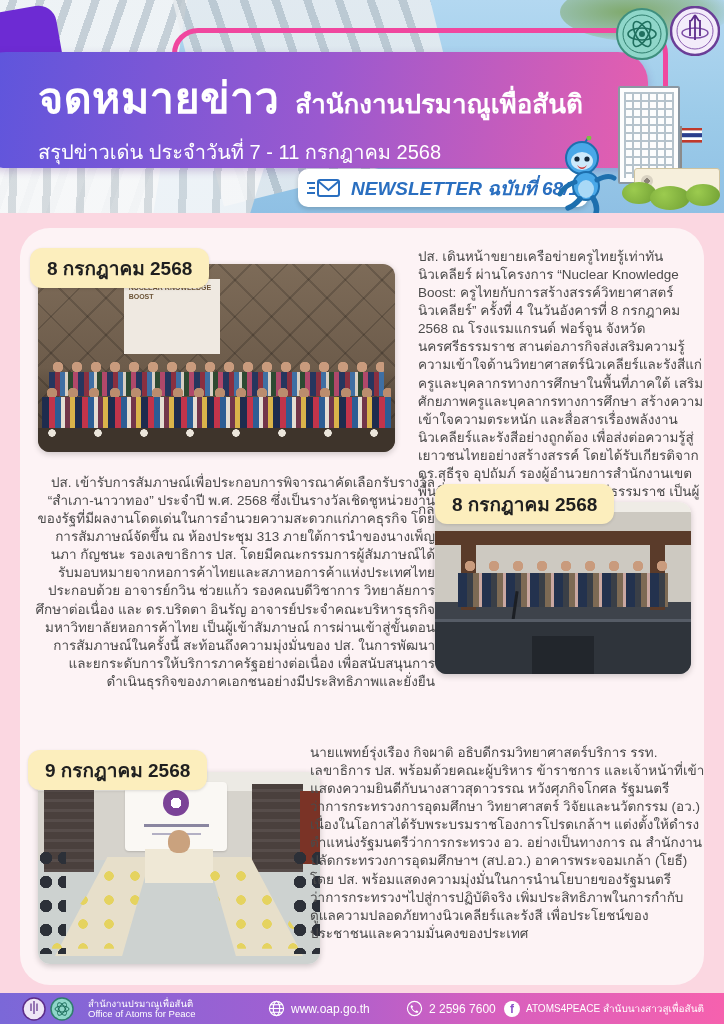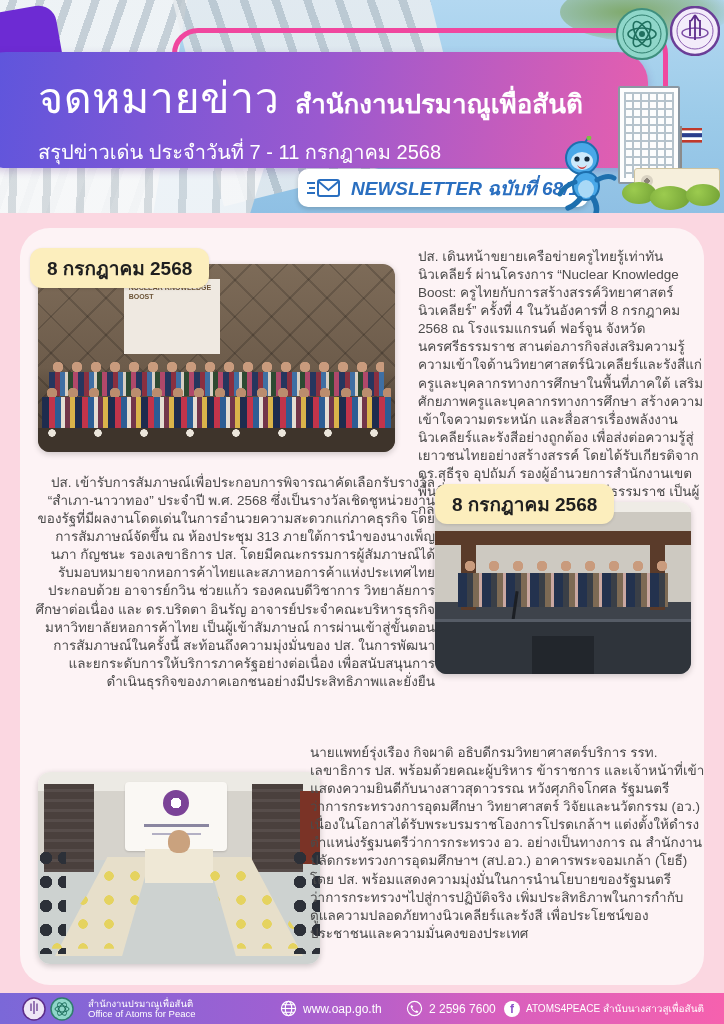--- a/index.html
+++ b/index.html
@@ -21,21 +21,21 @@
   .greenery{left:560px;top:-18px;width:170px;height:60px;border-radius:50%;
     background:radial-gradient(ellipse at 40% 50%,#7fa96b 0%,rgba(127,169,107,.45) 55%,rgba(127,169,107,0) 75%);}
   .purple-corner{left:-96px;top:16px;width:160px;height:110px;border-radius:18px;
     background:#6d2bd3;transform:rotate(-10deg);}
   .banner-outline{position:absolute;left:172px;top:28px;width:486px;height:124px;
     border:5px solid #f0479f;border-radius:26px;}
   .banner{position:absolute;left:-24px;top:52px;width:672px;height:116px;border-radius:30px;
     background:linear-gradient(100deg,#5b55dd 0%,#9b59cf 52%,#e75fae 100%);
     box-shadow:0 3px 8px rgba(90,40,140,.25);}
   .title-row{display:flex;align-items:baseline;gap:16px;padding:12px 0 0 62px;white-space:nowrap;}
-  .nl-title{font-size:43px;font-weight:normal;color:#ffffff;letter-spacing:.5px;}
+  .nl-title{font-size:43px;font-weight:bold;color:#ffffff;letter-spacing:.5px;}
   .nl-org{font-size:26px;font-weight:bold;color:#ffffff;}
   .nl-tagline{padding:4px 0 0 62px;font-size:20px;color:#ffffff;}
   .pill{position:absolute;left:298px;top:169px;width:290px;height:38px;background:#ffffff;
     border-radius:10px;display:flex;align-items:center;justify-content:center;gap:10px;
     box-shadow:0 2px 5px rgba(0,0,0,.18);}
   .pill-text{font-size:19px;font-weight:bold;font-style:italic;color:#2a6fc0;white-space:nowrap;}
   .logo-circle{position:absolute;border-radius:50%;}
   .logo-oap{left:616px;top:8px;width:52px;height:52px;}
   .logo-mhesi{left:670px;top:6px;width:50px;height:50px;}
   
@@ -133,21 +133,21 @@
     background:radial-gradient(circle at 8px 9px,#2c3038 6px,transparent 6.5px);background-size:18px 24px;background-repeat:repeat;}
   
   .footer{position:absolute;left:0;bottom:0;width:724px;height:31px;
     background:linear-gradient(90deg,#7b68d8 0%,#9f60d2 38%,#d75fbe 68%,#f661ae 100%);}
   .f-item{position:absolute;top:0;height:31px;display:flex;align-items:center;gap:6px;color:#fff;}
   .f-logos{left:22px;gap:4px;}
   .f-logo{width:24px;height:24px;border-radius:50%;}
   .f-org{left:88px;flex-direction:column;align-items:flex-start;justify-content:center;gap:1px;}
   .f-org-th{font-size:9.5px;line-height:1;}
   .f-org-en{font-size:9.5px;line-height:1;}
-  .f-web{left:280px;text-align:right;}
+  .f-web{left:268px;text-align:right;}
   .f-phone{left:406px;}
   .f-fb{left:504px;}
   .f-text{font-size:12px;}
   .f-text-sm{font-size:10px;}
   .fb-circle{width:16px;height:16px;border-radius:50%;background:#fff;color:#8d52c9;
     font-weight:bold;font-size:12px;display:flex;align-items:center;justify-content:center;line-height:1;}
 </style>
 </head>
 <body>
 
@@ -265,20 +265,21 @@
       <div class="beam-v bvl"></div>
       <div class="beam-v bvr"></div>
       <div class="s2-heads"></div>
       <div class="s2-torsos"></div>
       <div class="s2-tripod"></div>
       <div class="s2-table"></div>
       <div class="s2-table-gap"></div>
     </div>
   </div>
 
+  <div class="badge badge3">9 กรกฎาคม 2568</div>
   <div class="photo photo3">
     <div class="scene3">
       <div class="panel p-l"></div>
       <div class="panel p-r"></div>
       <div class="door"></div>
       <div class="cbanner">
         <div class="cbadge"></div>
         <div class="ctext"></div>
         <div class="ctext2"></div>
       </div>

